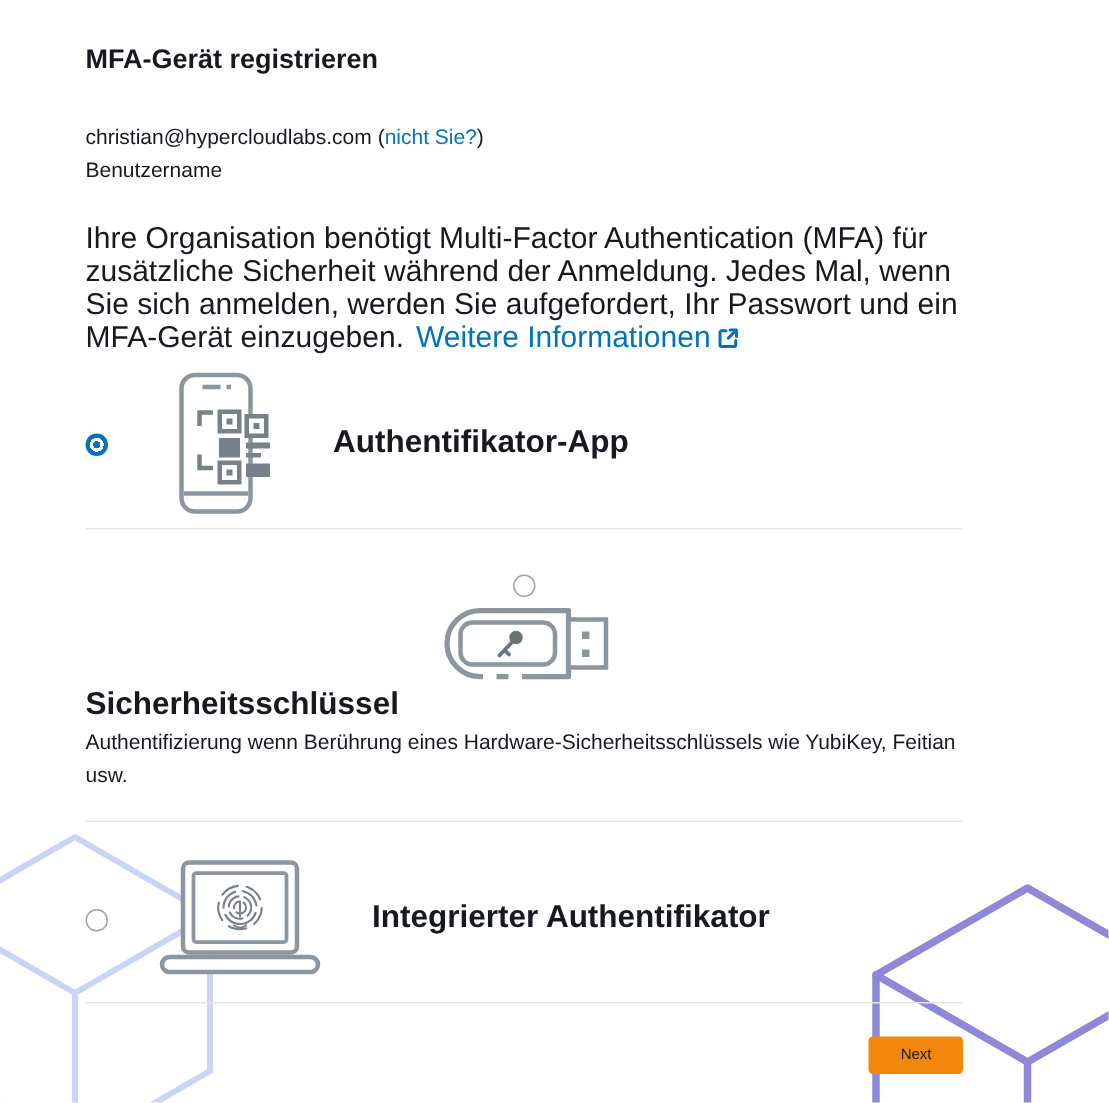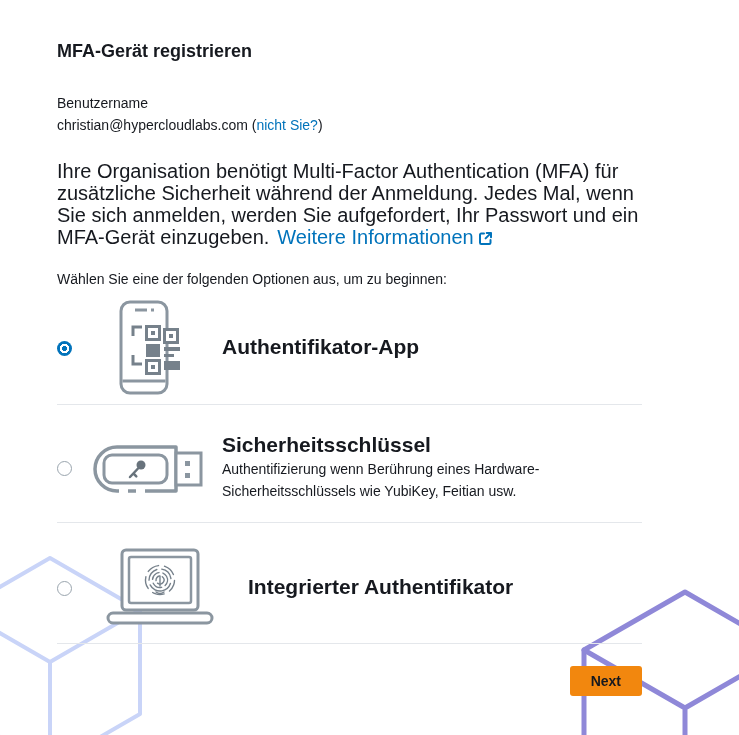--- a/index.html
+++ b/index.html
@@ -8,49 +8,49 @@
     background:#ffffff;
     font-family:"Liberation Sans","DejaVu Sans",sans-serif;
     color:#16191F;
   }
   
   .deco{position:absolute;z-index:0;pointer-events:none;}
   .deco-light{left:-45px;top:553px;}
   .deco-purple{left:579px;top:587px;}
   
   .content{
-    position:absolute;z-index:1;left:57px;top:40px;width:585px;
+    position:absolute;z-index:1;left:57px;top:28px;width:585px;
   }
   h1.page-title{
     font-size:18px;line-height:22px;font-weight:bold;margin:0 0 30px 0;color:#16191F;
   }
   .username-block{font-size:14px;line-height:22px;}
   .link{color:#0073BB;text-decoration:none;cursor:pointer;}
   .intro{font-size:20px;line-height:22px;margin-top:24px;}
   .learn-more{margin-left:8px;white-space:nowrap;}
   .ext-icon{display:inline-block;vertical-align:-2px;margin-left:4px;}
   .prompt{font-size:14px;line-height:22px;margin-top:18px;}
   .options{margin-top:4px;}
   .option{
     display:flex;align-items:center;border-bottom:1px solid #E4E7EB;
   }
   .option.o1{padding:6px 0 8px 0;}
-  .option.o2{padding:30px 0 20px 0;}
+  .option.o2{padding:30px 0 20px 0;flex-direction:column;}
   .option.o3{padding:24px 0 14px 0;gap:13px;}
   .radio-col{width:15px;flex:none;display:flex;}
   .radio{width:15px;height:15px;border-radius:50%;box-sizing:border-box;cursor:pointer;}
   .radio.selected{background:radial-gradient(circle,#0273BB 0 2.4px,#ffffff 2.4px 4.6px,#0273BB 4.6px 100%);}
   .radio.unselected{background:#ffffff;border:1.5px solid #9AA5AE;}
   .icon-col{width:150px;flex:none;display:flex;justify-content:center;align-items:center;}
   .text-col{flex:1;font-size:14px;line-height:22px;}
   .option-title{font-weight:bold;font-size:21px;line-height:20px;margin-bottom:3px;}
   .option-desc{color:#16191F;}
   .footer-row{display:flex;justify-content:flex-end;margin-top:22px;}
   .next-button{
-    background:#F2870E;color:#16191F;font-weight:bold;font-size:14px;
+    background:#F2870E;color:#16191F;font-weight:normal;font-size:10px;
     font-family:"Liberation Sans","DejaVu Sans",sans-serif;
     border:none;border-radius:3px;padding:7px 21px;cursor:pointer;
   }
 </style>
 </head>
 <body>
 
 <svg class="deco deco-light" width="190" height="218" viewBox="0 0 190 218">
   <g fill="none" stroke="#C9D4F8" stroke-width="4" stroke-linejoin="round" stroke-linecap="round">
     <path d="M95 5 L185 57 L185 161 L95 213 L5 161 L5 57 Z"></path>
@@ -62,38 +62,37 @@
     <path d="M106 5 L207 63 L207 179 L106 237 L5 179 L5 63 Z"></path>
     <path d="M106 121 L5 63 M106 121 L207 63 M106 121 L106 237"></path>
   </g>
 </svg>
 
 <div class="content">
 
   <h1 class="page-title">MFA-Gerät registrieren</h1>
 
   <div class="username-block">
-    <div>Benutzername</div>
     <div>
       <span>christian@hypercloudlabs.com</span>
       <span>(</span><a class="link">nicht Sie?</a><span>)</span>
     </div>
+    <div>Benutzername</div>
   </div>
 
   <div class="intro">
     <span>Ihre Organisation benötigt Multi-Factor Authentication (MFA) für zusätzliche Sicherheit während der Anmeldung. Jedes Mal, wenn Sie sich anmelden, werden Sie aufgefordert, Ihr Passwort und ein MFA-Gerät einzugeben.</span><span class="learn-more"><a class="link">Weitere Informationen</a><span class="ext-icon"><svg width="15" height="15" viewBox="0 0 15 15">
             <g fill="none" stroke="#0073BB" stroke-width="2" stroke-linecap="round" stroke-linejoin="round">
               <path d="M6 2.5 H3.2 A1.2 1.2 0 0 0 2 3.7 V11.8 A1.2 1.2 0 0 0 3.2 13 H11.3 A1.2 1.2 0 0 0 12.5 11.8 V9"></path>
               <path d="M8.7 2 H13 V6.3"></path>
               <path d="M12.6 2.4 L7.6 7.4"></path>
             </g>
           </svg></span></span>
   </div>
 
-  <div class="prompt">Wählen Sie eine der folgenden Optionen aus, um zu beginnen:</div>
 
   <div class="options">
 
     <div class="option o1">
       <div class="radio-col">
           <span class="radio selected"></span>
         </div>
       <div class="icon-col">
         <svg width="76" height="96" viewBox="0 0 76 96">
           <rect x="12" y="2" width="46" height="91" rx="9" fill="#ffffff" stroke="#8B96A0" stroke-width="3"></rect>

